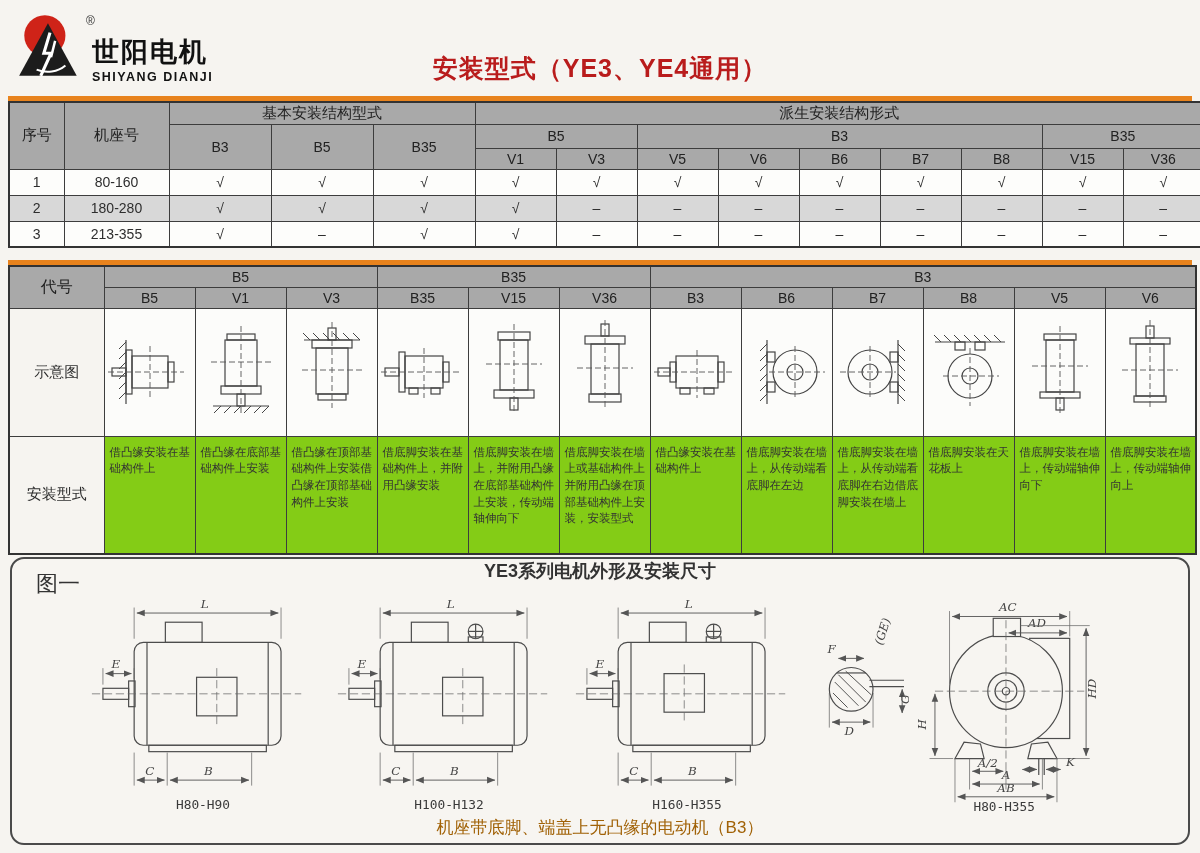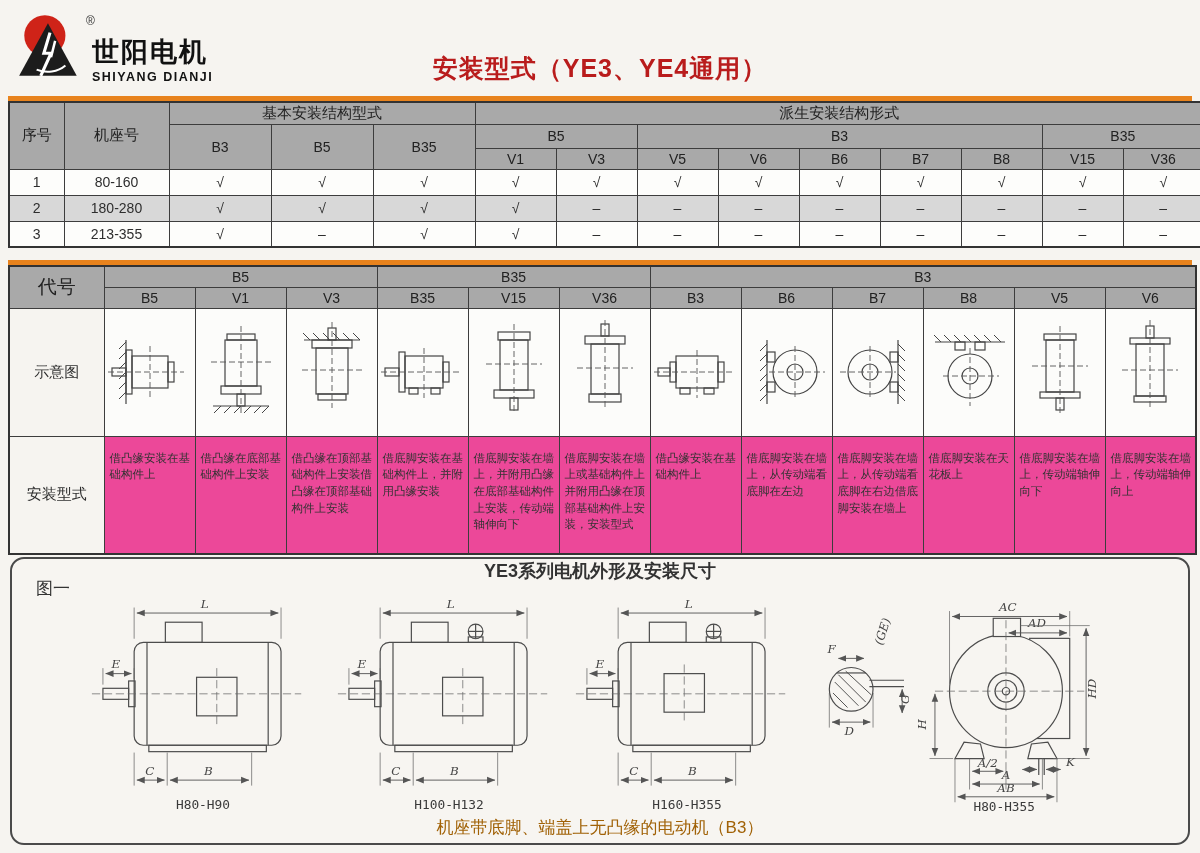--- a/index.html
+++ b/index.html
@@ -24,31 +24,31 @@
   table { border:2px solid #333; }
   .ghead { background:#a9a9a9; font-weight:normal; color:#222; }
   .t1 .ghead { font-size:15px;margin-left:8px; }
   .t1 .code { font-size:14px; }
   .t1 td { font-size:14px; height:26px; background:#fdfdfb; }
   .t1 tr.alt td { background:#d8d8d8; }
   .t1 .hr1 { height:22px; } .t1 .hr2 { height:24px; } .t1 .hr3 { height:21px; }
   .t2 .ghead { font-size:14px; height:21px; }
   .t2 .rowlab { background:#f6f4f0; font-size:15px; font-weight:normal; }
   .t2 td.dg { height:128px; background:#fcfcfa; }
-  .t2 td.ds { height:118px; background:#ec4899; vertical-align:top; text-align:left;
-              font-size:11.5px; line-height:1.45; padding:13px 4px 2px 5px; color:#333; }
+  .t2 td.ds { height:118px; background:#84cc16; vertical-align:top; text-align:left;
+              font-size:11.5px; line-height:1.45; padding:7px 4px 2px 5px; color:#333; }
   .dg svg { display:block; margin:0 auto; }
   .ln { stroke:#444; fill:none; stroke-width:1.2; }
   .dsh { stroke:#555; fill:none; stroke-width:0.9; stroke-dasharray:6 3; }
   .htch { stroke:#444; fill:none; stroke-width:1; }
 
   
   .figbox { position:absolute; left:10px; right:10px; top:557px; height:288px;
             border:2px solid #4a4a4a; border-radius:14px; background:#f7f5f1; }
-  .figtag { position:absolute; left:24px; top:18px; font-size:17px; color:#333; }
+  .figtag { position:absolute; left:24px; top:10px; font-size:22px; color:#333; }
   .figtitle { text-align:center; font-size:18px; font-weight:600; color:#333; }
   .drawings { position:absolute; left:0; top:32px; width:100%; height:226px; }
   .drawings svg { position:absolute; top:0; }
   .d1 { left:66px; } .d2 { left:312px; } .d3 { left:550px; } .d4 { left:788px; }
   .dl { stroke:#555; stroke-width:1; fill:none; marker-start:url(#ar); marker-end:url(#ar); }
   .xl { stroke:#666; stroke-width:0.8; fill:none; }
   .bd { stroke:#4c4c4c; stroke-width:1.3; fill:none; }
   .bdf { stroke:#4c4c4c; stroke-width:1.3; fill:#f7f5f1; }
   .cl { stroke:#666; stroke-width:0.8; fill:none; stroke-dasharray:9 4; }
   .dim { font-family:"DejaVu Serif",serif; font-style:italic; font-size:13px; fill:#444; }
@@ -177,21 +177,21 @@
 
   <div class="tbl-wrap" style="margin-top:12px">
     <div class="obar"></div>
     <table class="t2">
       <colgroup>
           <col style="width:95px">
           <col span="12" style="width:91px">
         </colgroup>
       <tbody>
           <tr>
-        <th class="ghead rowlab2 ghead" rowspan="2" style="font-size:19px">代号</th>
+        <th class="ghead rowlab2 ghead" rowspan="2" style="font-size:16px">代号</th>
         <th class="ghead" colspan="3">B5</th>
         <th class="ghead" colspan="3">B35</th>
         <th class="ghead" colspan="6">B3</th>
       </tr>
       <tr>
         <th class="ghead">B5</th>
         <th class="ghead">V1</th>
         <th class="ghead">V3</th>
         <th class="ghead">B35</th>
         <th class="ghead">V15</th>

